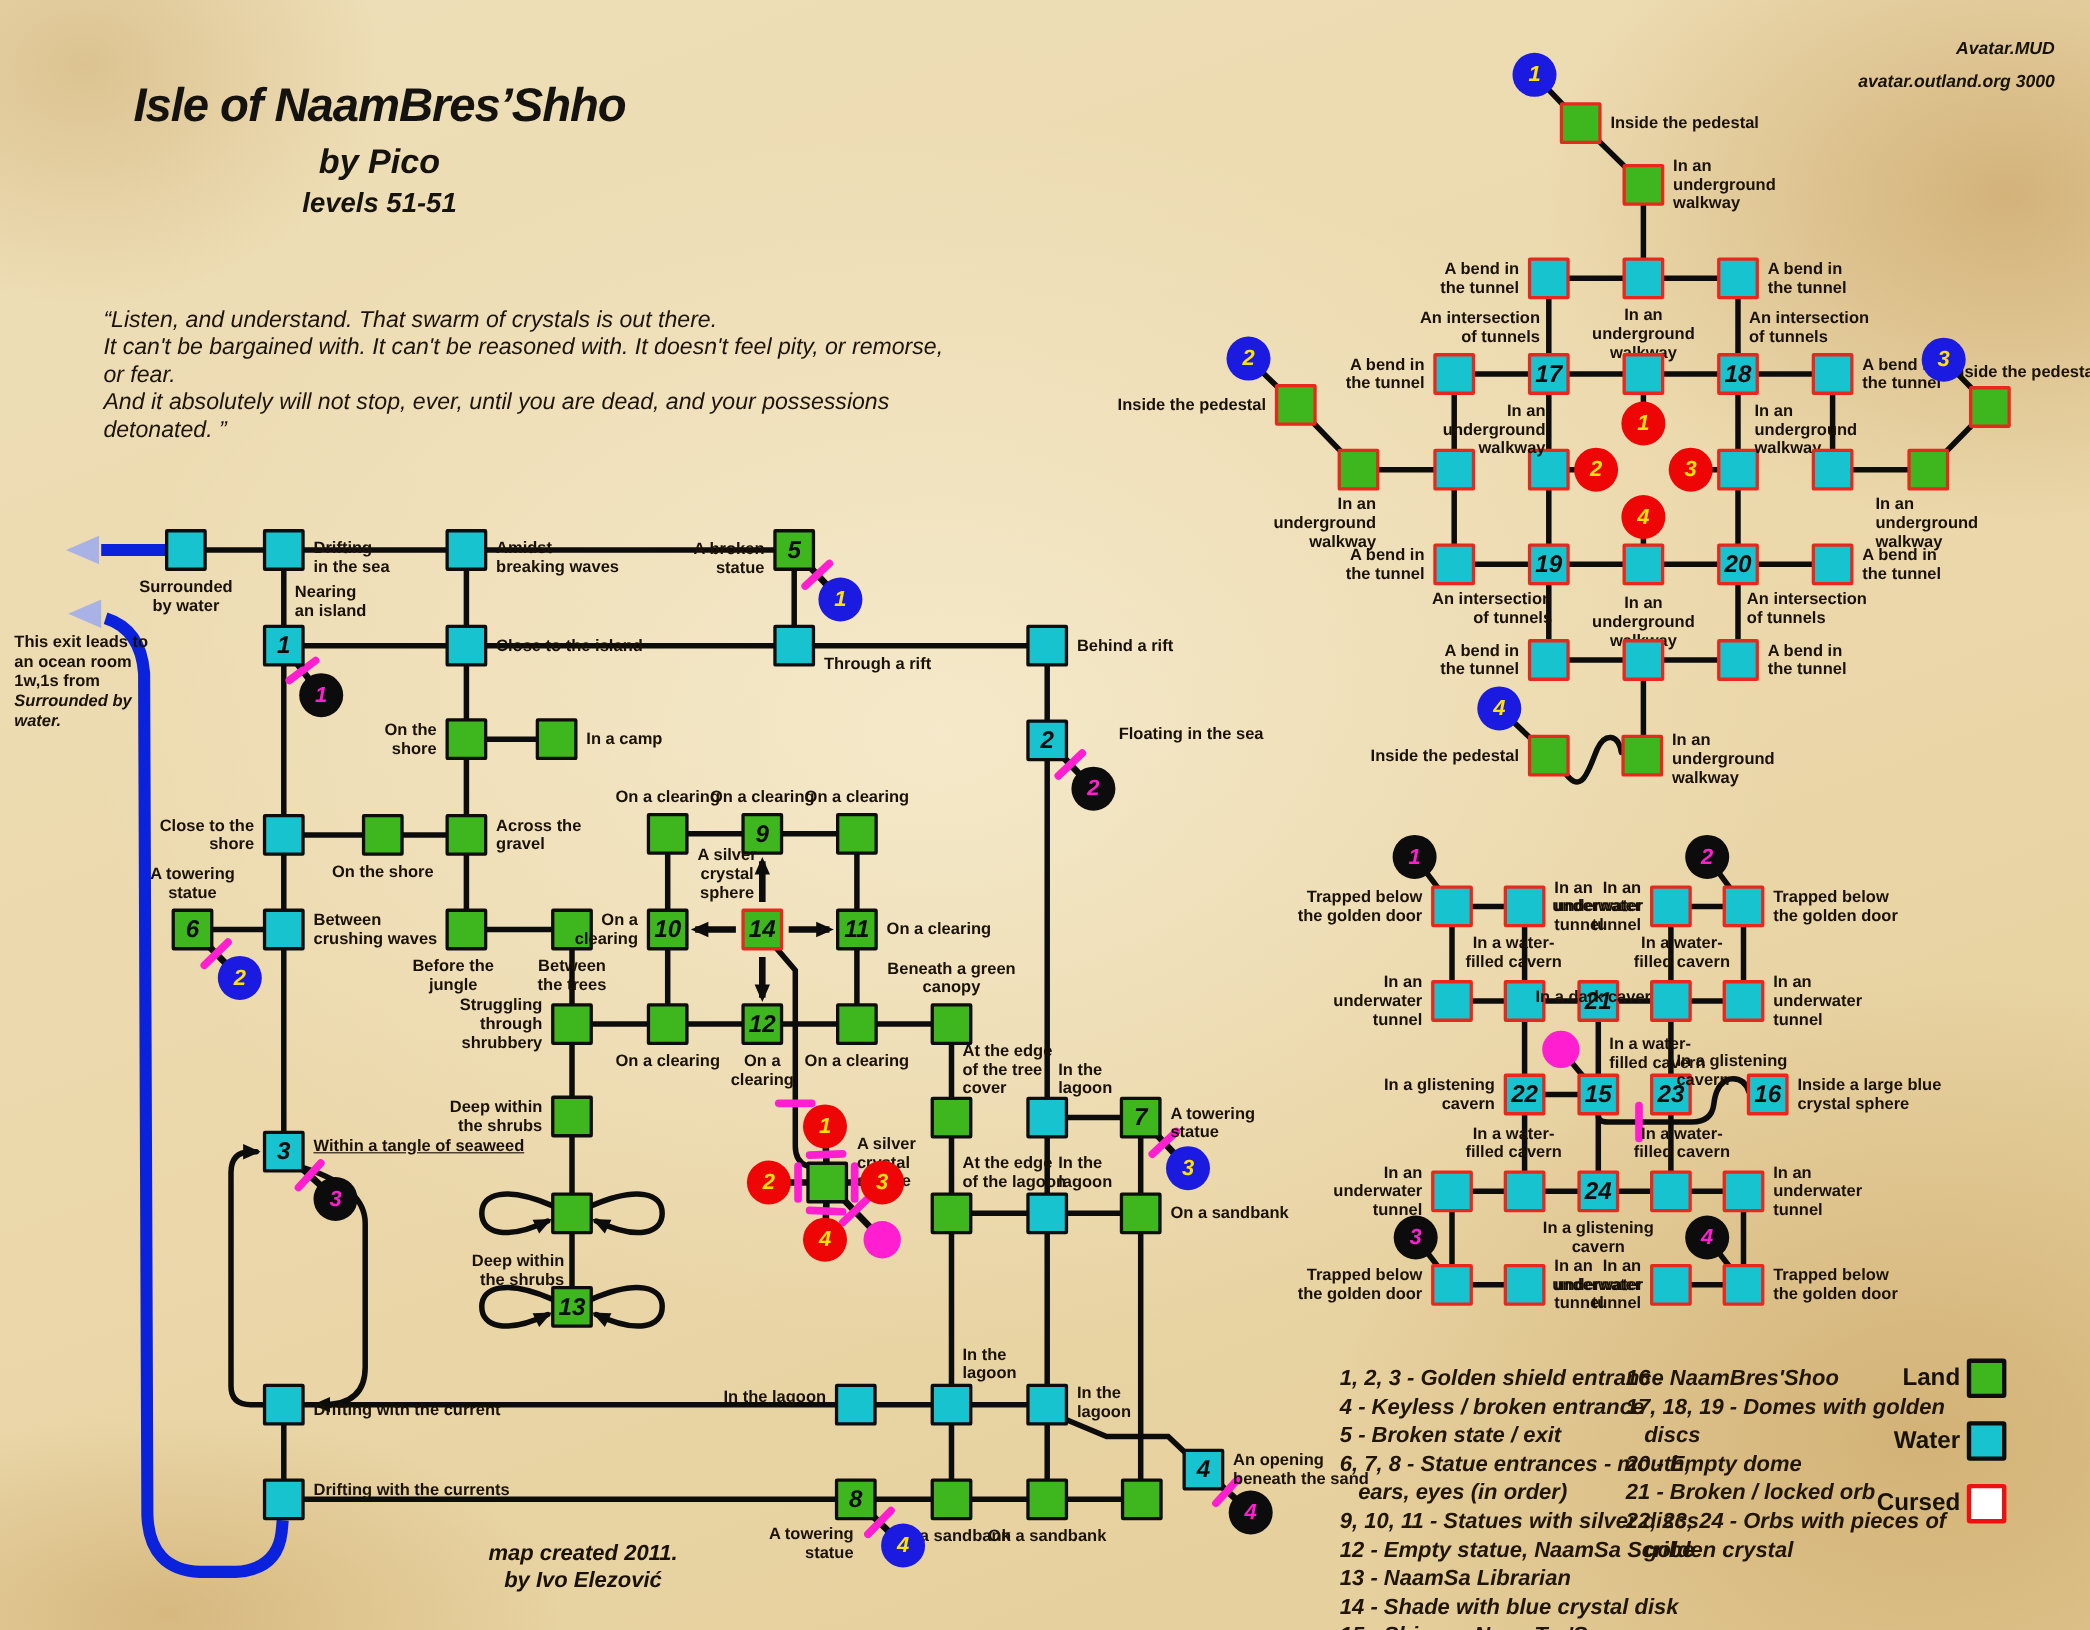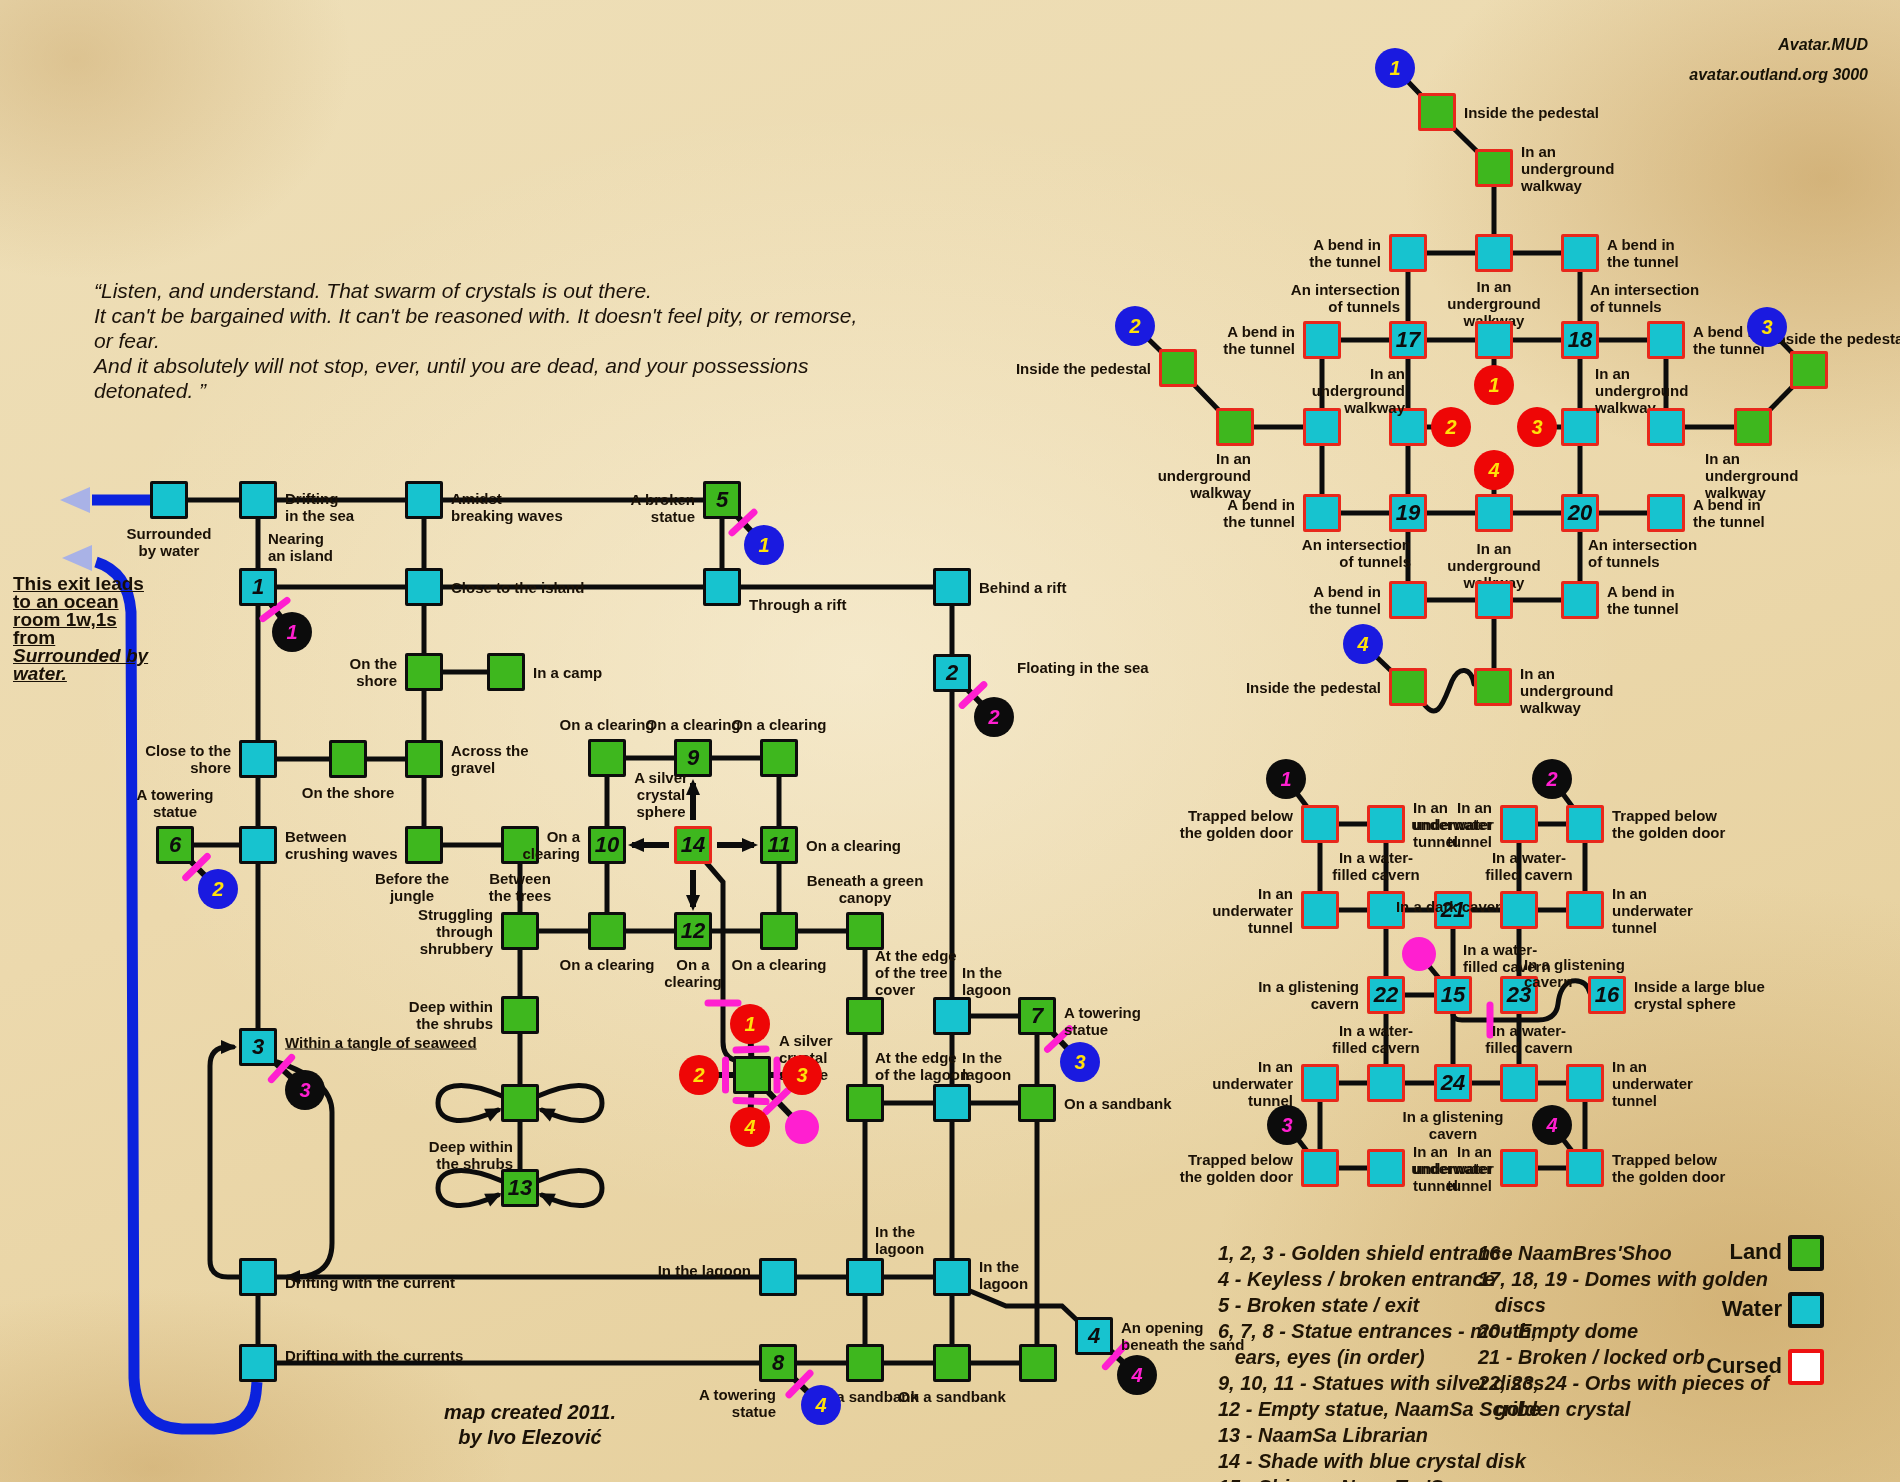--- a/index.html
+++ b/index.html
@@ -27,22 +27,22 @@
   .mk.black{width:40px;height:40px;background:#0c0c0c;} .mk.black .mn{color:#ff1fd0;}
   .mk.dot{width:34px;height:34px;background:#ff1fd0;}
   #title-block{position:absolute;left:55px;top:72px;width:580px;text-align:center;color:#151310;}
   #title-block .t1{font-size:43px;font-weight:bold;font-style:italic;letter-spacing:-1px;}
   #title-block .t2{font-size:31px;font-weight:bold;font-style:italic;margin-top:8px;}
   #title-block .t3{font-size:25px;font-weight:bold;font-style:italic;margin-top:6px;}
   #quote{position:absolute;left:94px;top:278px;width:780px;font-size:21px;font-style:italic;
     color:#1c130a;line-height:25px;white-space:pre-line;}
   #server{position:absolute;right:32px;top:30px;text-align:right;font-size:16px;font-weight:bold;
     font-style:italic;color:#161206;line-height:30px;}
-  #side-note{position:absolute;left:13px;top:575px;width:138px;font-size:19px;font-weight:bold;
-    color:#1a1106;line-height:18px;text-decoration:underline;}
+  #side-note{position:absolute;left:13px;top:575px;width:138px;font-size:15px;font-weight:bold;
+    color:#1a1106;line-height:18px;}
   #credit{position:absolute;left:380px;top:1400px;width:300px;text-align:center;font-size:20px;
     font-weight:bold;font-style:italic;color:#1a1106;line-height:25px;}
   .legend-col{position:absolute;top:1240px;font-size:20px;font-weight:bold;font-style:italic;
     color:#201505;line-height:26px;white-space:pre;}
   #legend-col1{left:1218px;}
   #legend-col2{left:1478px;}
   .swrow{position:absolute;left:1680px;width:170px;height:40px;}
   .swrow .swl{position:absolute;right:68px;top:4px;font-size:22px;font-weight:bold;color:#181206;}
   .swrow .sw{position:absolute;right:26px;top:0;width:36px;height:36px;box-sizing:border-box;border-radius:3px;}
   .sw.land{background:#3eb71e;border:4px solid #0d0d0d;}
@@ -165,20 +165,25 @@
       <line x1="752" y1="1075" x2="802" y2="1075" stroke="#0c0c0c" stroke-width="6"></line>
       <line x1="762" y1="1075" x2="792" y2="1075" stroke="#ff1fd0" stroke-width="7" stroke-linecap="round" transform="rotate(90 777 1075)"></line>
       <line x1="752" y1="1075" x2="750" y2="1127" stroke="#0c0c0c" stroke-width="6"></line>
       <line x1="736" y1="1101" x2="766" y2="1101" stroke="#ff1fd0" stroke-width="7" stroke-linecap="round" transform="rotate(182.20259816176582 751 1101)"></line>
       <line x1="752" y1="1075" x2="802" y2="1127" stroke="#0c0c0c" stroke-width="6"></line>
       <line x1="762" y1="1101" x2="792" y2="1101" stroke="#ff1fd0" stroke-width="7" stroke-linecap="round" transform="rotate(136.12330271407544 777 1101)"></line>
       <line x1="708" y1="1003" x2="738" y2="1003" stroke="#ff1fd0" stroke-width="7" stroke-linecap="round" transform="rotate(0 723 1003)"></line>
       <line x1="1475" y1="1020" x2="1505" y2="1020" stroke="#ff1fd0" stroke-width="7" stroke-linecap="round" transform="rotate(90 1490 1020)"></line>
     </svg>
 
+  <div id="title-block">
+    <div class="t1">Isle of NaamBres’Shho</div>
+    <div class="t2">by Pico</div>
+    <div class="t3">levels 51-51</div>
+  </div>
 
   <div id="quote">“Listen, and understand. That swarm of crystals is out there.
 It can't be bargained with. It can't be reasoned with. It doesn't feel pity, or remorse, or fear.
 And it absolutely will not stop, ever, until you are dead, and your possessions detonated. ”</div>
 
   <div id="server">
     <div>Avatar.MUD</div>
     <div>avatar.outland.org 3000</div>
   </div>
 

